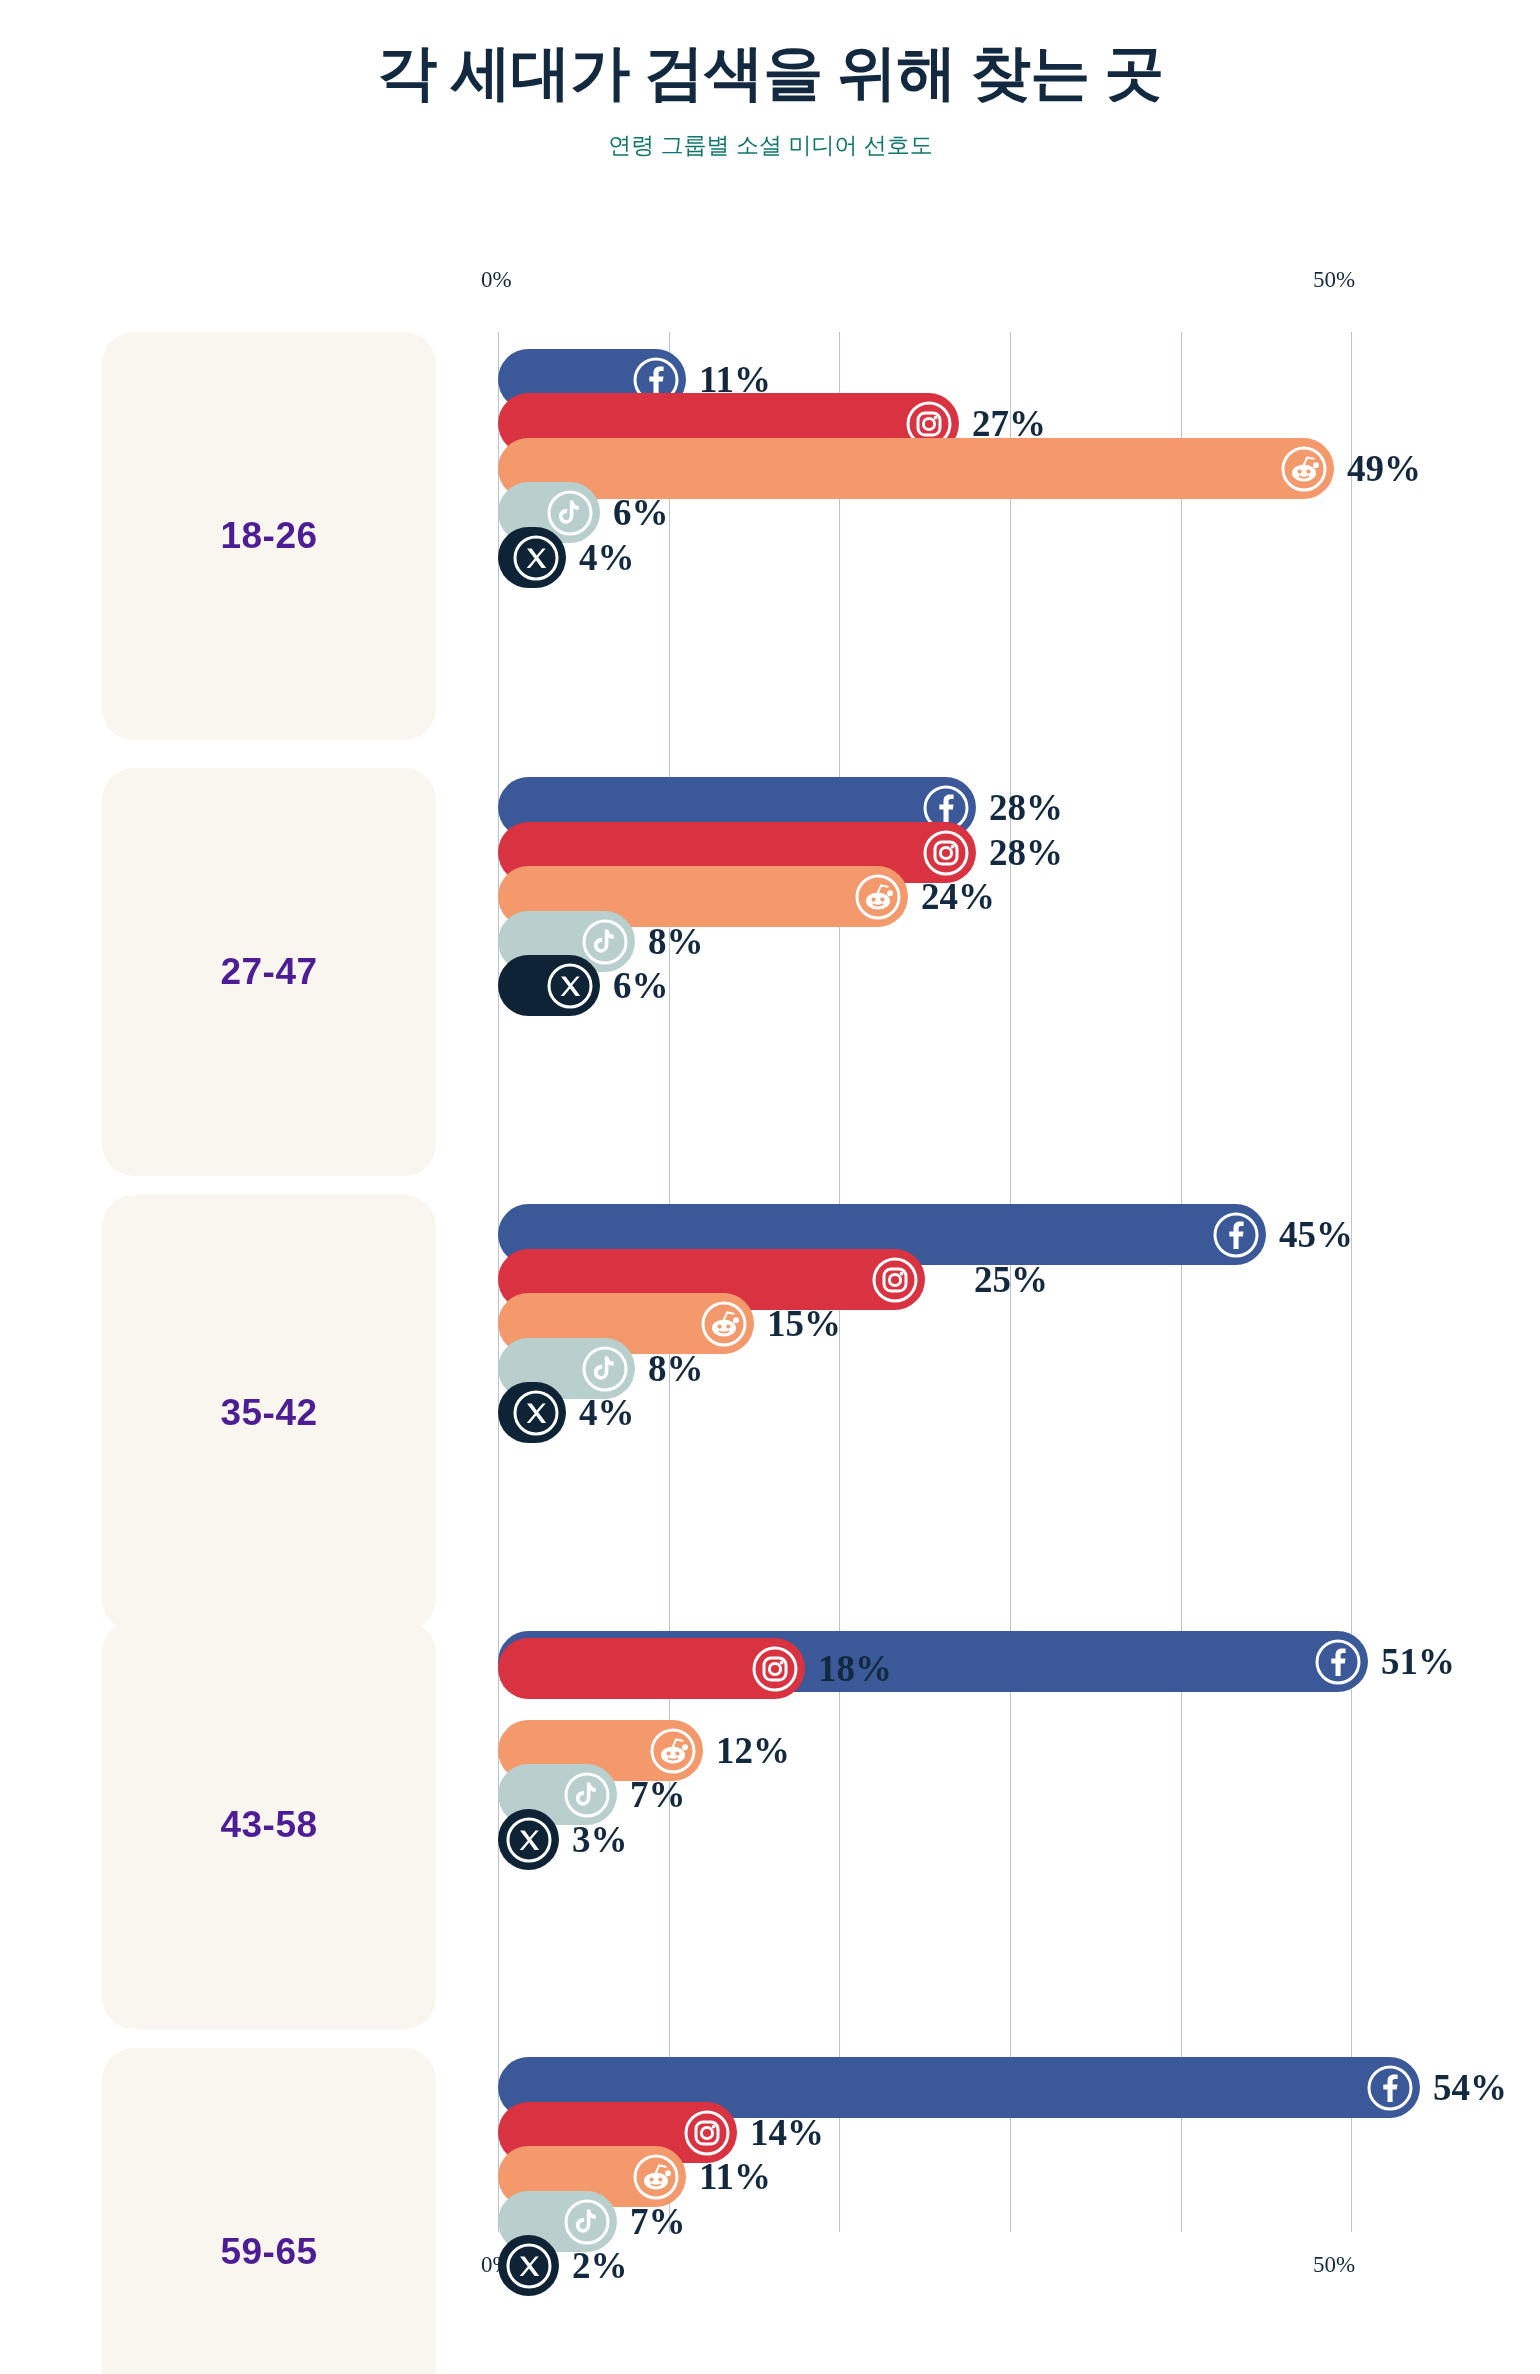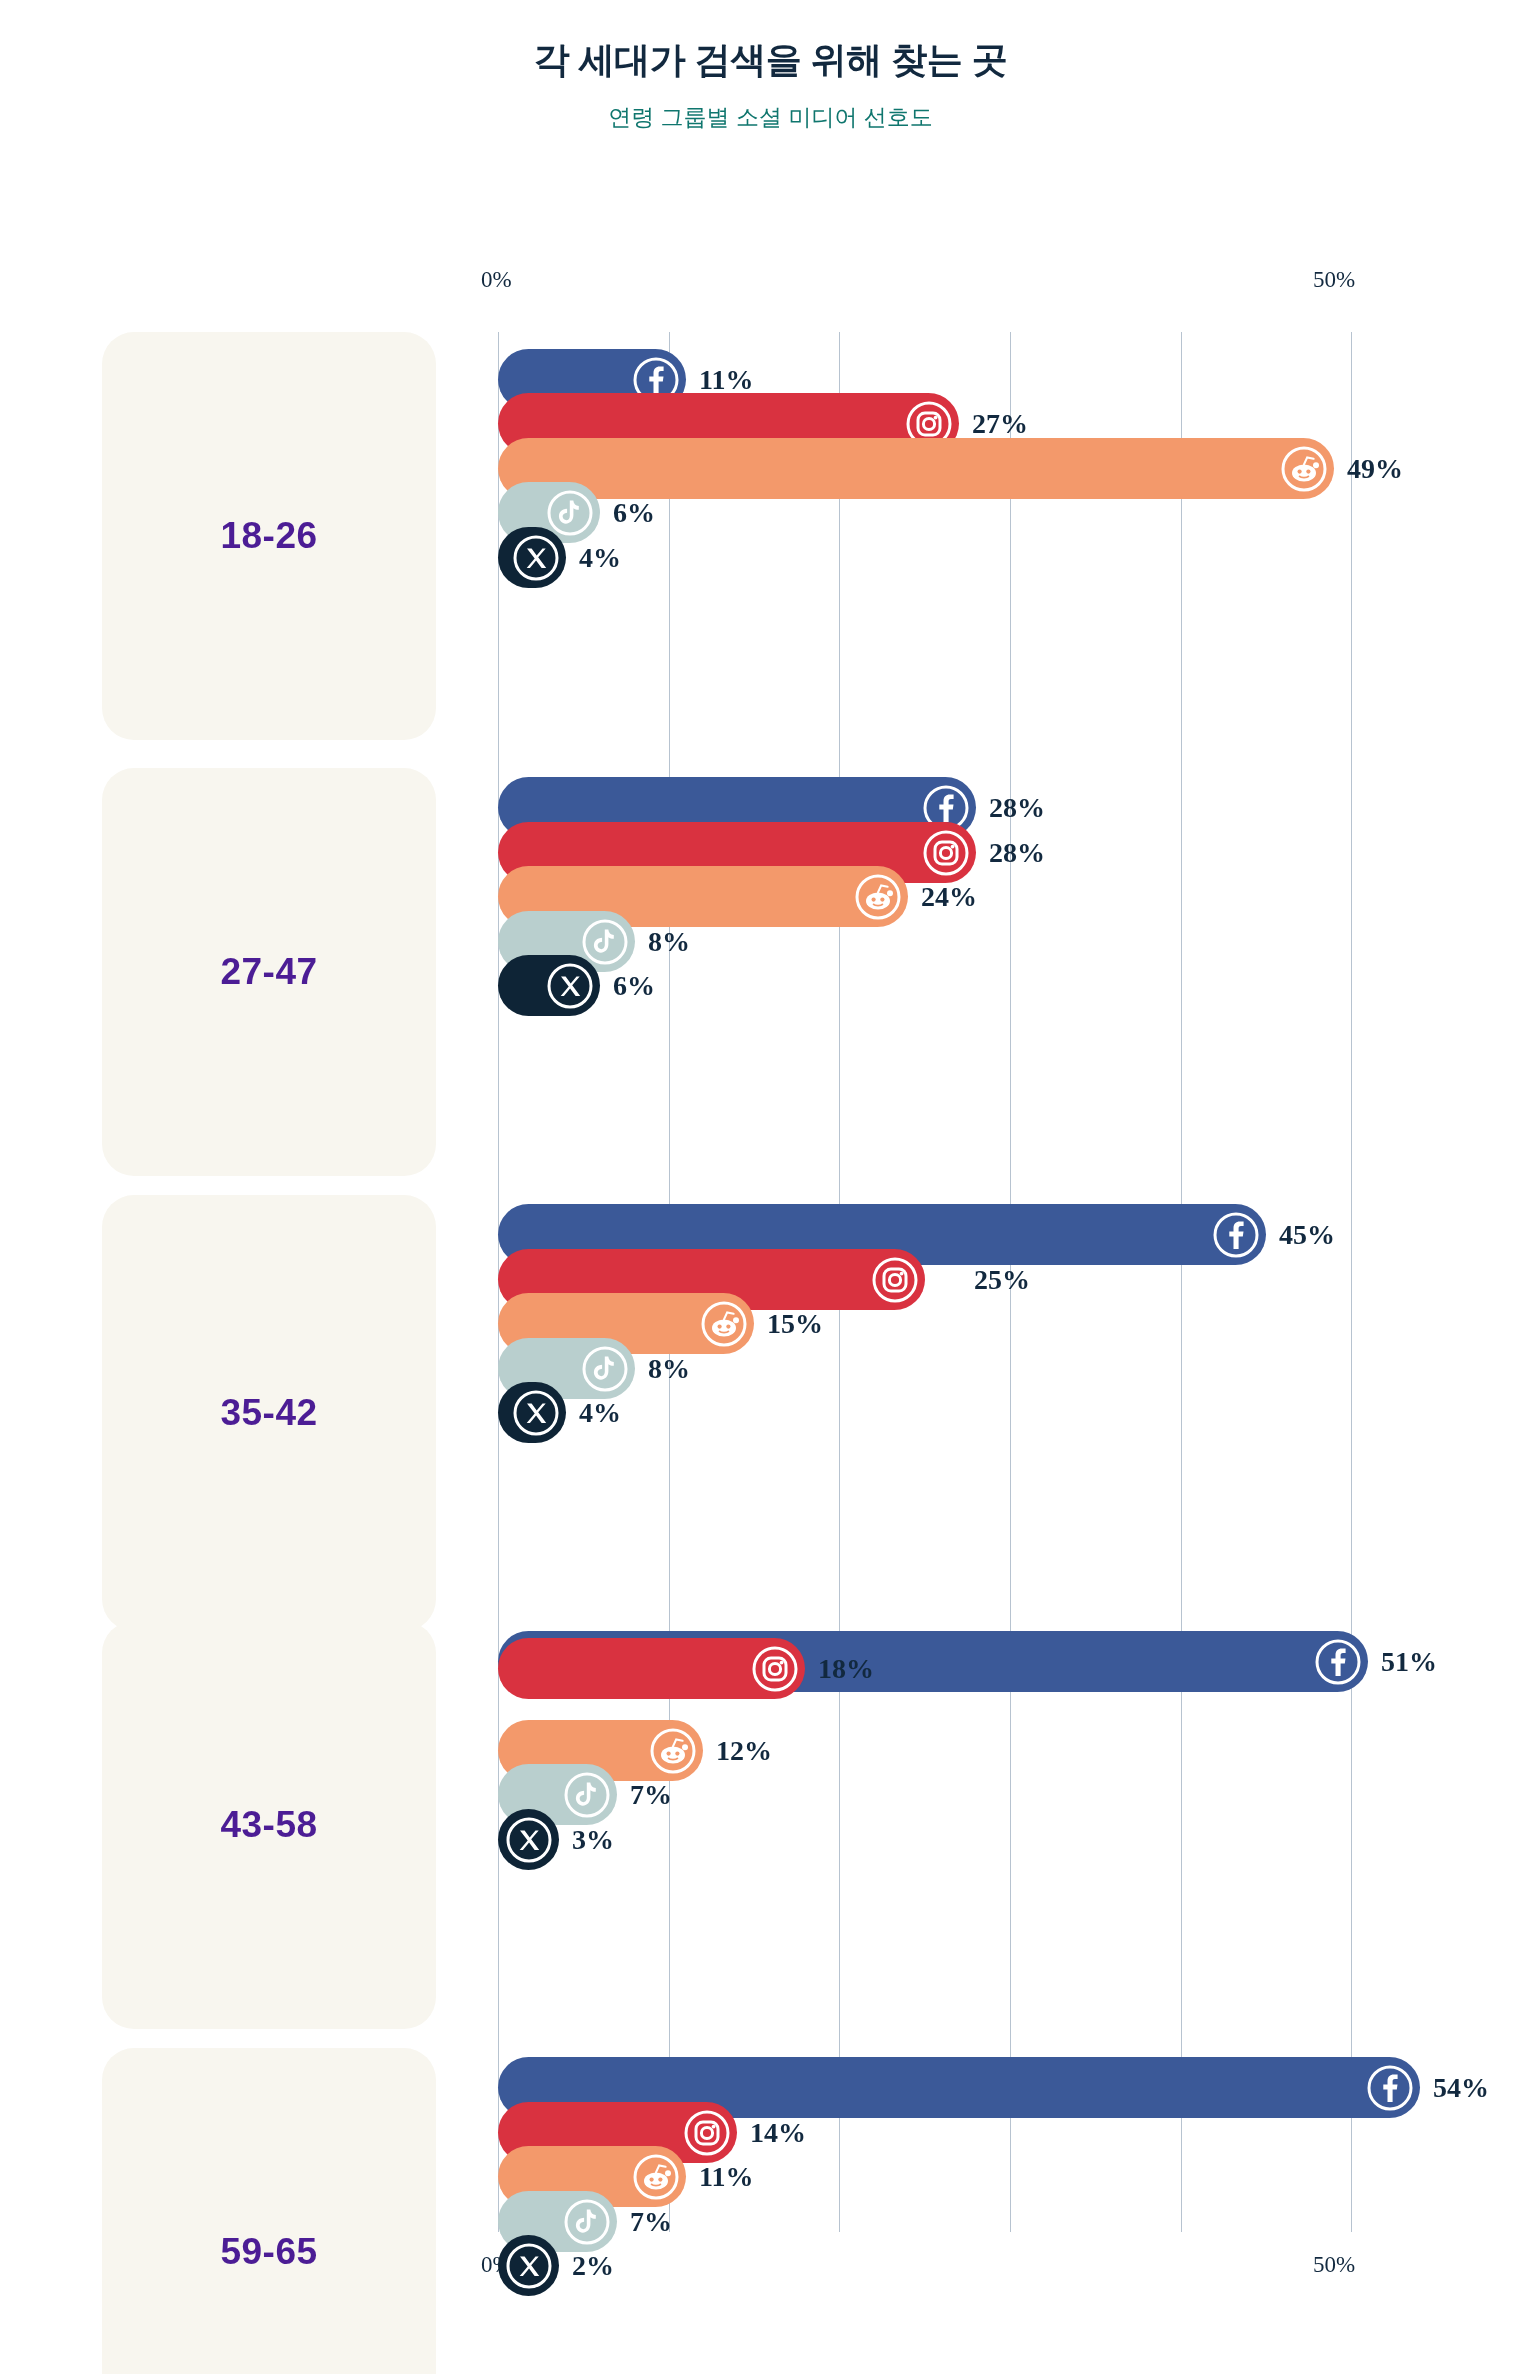--- a/index.html
+++ b/index.html
@@ -15,22 +15,22 @@
     overflow: hidden;
     position: relative;
   }
 
   
   .header {
     padding-top: 39px;
     text-align: center;
   }
   .chart-title {
-    font-family: Liberation Sans, sans-serif;
-    font-size: 36px;
+    font-family: Liberation Serif, serif;
+    font-size: 60px;
     font-weight: 700;
     letter-spacing: -0.5px;
     color: #12293F;
     margin: 0;
     line-height: 1.15;
   }
   .chart-subtitle {
     font-family: "Liberation Sans", sans-serif;
     font-size: 23px;
     font-weight: 400;
@@ -110,21 +110,21 @@
   }
   .bar-icon {
     width: 48px;
     height: 48px;
     margin-right: 6.5px;
     flex: 0 0 auto;
     display: block;
   }
   .bar-value {
     font-family: "Liberation Serif", serif;
-    font-size: 28px;
+    font-size: 37px;
     font-weight: 700;
     color: #12293F;
     margin-left: 13px;
     white-space: nowrap;
   }
 </style>
 </head>
 <body>
 
 <div class="header">

